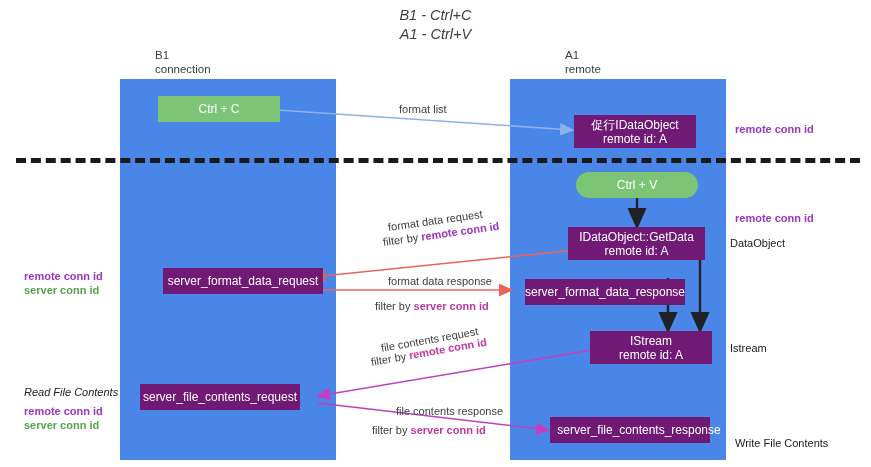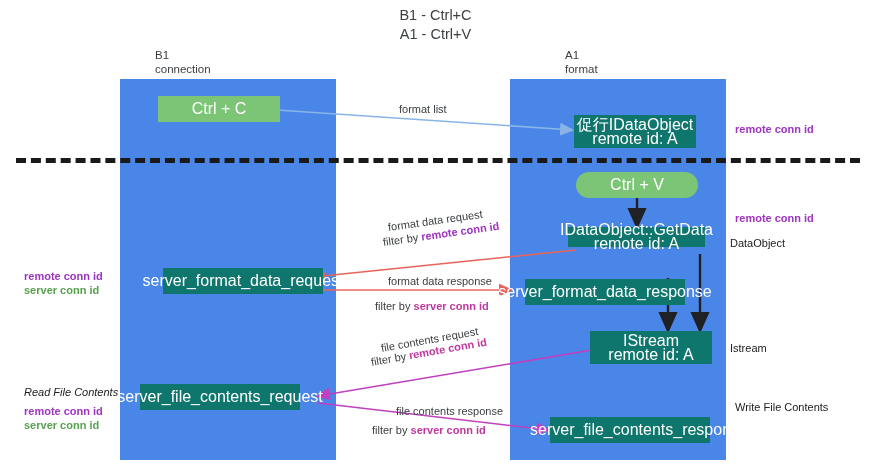--- a/index.html
+++ b/index.html
@@ -20,20 +20,21 @@
   .title {
     position: absolute;
     left: 0;
     top: 6px;
     width: 871px;
     text-align: center;
     font-size: 14.5px;
     color: #3c4043;
     line-height: 19px;
     white-space: pre;
+    font-style: italic;
   }
 
   
   .col-head {
     position: absolute;
     font-size: 11.5px;
     color: #3c4043;
     line-height: 14px;
     white-space: pre;
   }
@@ -56,27 +57,27 @@
 
   
   .node {
     position: absolute;
     box-sizing: border-box;
     display: flex;
     flex-direction: column;
     align-items: center;
     justify-content: center;
     color: #ffffff;
-    font-size: 16px;
+    font-size: 12px;
     line-height: 14px;
     text-align: center;
     white-space: pre;
   }
   .node.green { background: #7cc576; }
-  .node.orange { background: #0f766e; }
+  .node.orange { background: #701a75; }
 
   
   .lbl {
     position: absolute;
     font-size: 11px;
     line-height: 14px;
     color: #3c4043;
     white-space: pre;
   }
   .lbl.purple  { color: #9e34c0; font-weight: bold; }
@@ -102,21 +103,21 @@
 <body>
 
 <div id="canvas">
 
   <div class="title">B1 - Ctrl+C
 A1 - Ctrl+V</div>
 
   <div class="col-head" style="left:155px; top:48px; width:120px;">B1
 connection</div>
   <div class="col-head" style="left:565px; top:48px; width:120px;">A1
-format</div>
+remote</div>
 
   <div class="lane" style="left:120px; top:79px; width:216px; height:381px;"></div>
   <div class="lane" style="left:510px; top:79px; width:216px; height:381px;"></div>
 
   <svg class="arrows" viewBox="0 0 871 467">
     <defs>
       <marker id="ah-blue" markerWidth="9" markerHeight="9" refX="7.5" refY="4" orient="auto">
         <path d="M0,0 L9,4 L0,8 z" fill="#8ab4e8"></path>
       </marker>
       <marker id="ah-red" markerWidth="9" markerHeight="9" refX="7.5" refY="4" orient="auto">
@@ -149,21 +150,21 @@
 
   <div class="divider"></div>
 
   <div class="node green" style="left:158px; top:96px; width:122px; height:26px;">Ctrl + C</div>
 
   <div class="node orange" style="left:574px; top:115px; width:122px; height:33px;">促行IDataObject
 remote id: A</div>
 
   <div class="node green" style="left:576px; top:172px; width:122px; height:26px;border-radius:13px;">Ctrl + V</div>
 
-  <div class="node orange" style="left:568px; top:227px; width:137px; height:20px;">IDataObject::GetData
+  <div class="node orange" style="left:568px; top:227px; width:137px; height:33px;">IDataObject::GetData
 remote id: A</div>
 
   <div class="node orange" style="left:163px; top:268px; width:160px; height:26px;">server_format_data_request</div>
 
   <div class="node orange" style="left:513px; top:279px; width:160px; height:26px;margin-left:12px;">server_format_data_response</div>
 
   <div class="node orange" style="left:590px; top:331px; width:122px; height:33px;">IStream
 remote id: A</div>
 
   <div class="node orange" style="left:140px; top:384px; width:160px; height:26px;">server_file_contents_request</div>
@@ -181,21 +182,21 @@
   <div class="lbl rot-small2" style="left:381px; top:341px;">file contents request</div>
   <div class="lbl rot-small2" style="left:371px; top:355px;"><span>filter by </span><span class="k-magenta">remote conn id</span></div>
 
   <div class="lbl" style="left:396px; top:404px;">file contents response</div>
   <div class="lbl" style="left:372px; top:423px;"><span>filter by </span><span class="k-magenta">server conn id</span></div>
 
   <div class="lbl purple" style="left:735px; top:122px;">remote conn id</div>
   <div class="lbl purple" style="left:735px; top:211px;">remote conn id</div>
   <div class="lbl dark" style="left:730px; top:236px;">DataObject</div>
   <div class="lbl dark" style="left:730px; top:341px;">Istream</div>
-  <div class="lbl dark" style="left:735px; top:400px;">Write File Contents</div>
+  <div class="lbl dark" style="left:735px; top:436px;">Write File Contents</div>
 
   <div class="lbl purple" style="left:24px; top:269px;">remote conn id</div>
   <div class="lbl green" style="left:24px; top:283px;">server conn id</div>
 
   <div class="lbl dark" style="left:24px; top:385px;font-style:italic;">Read File Contents</div>
   <div class="lbl purple" style="left:24px; top:404px;">remote conn id</div>
   <div class="lbl green" style="left:24px; top:418px;">server conn id</div>
 
 </div>
 

